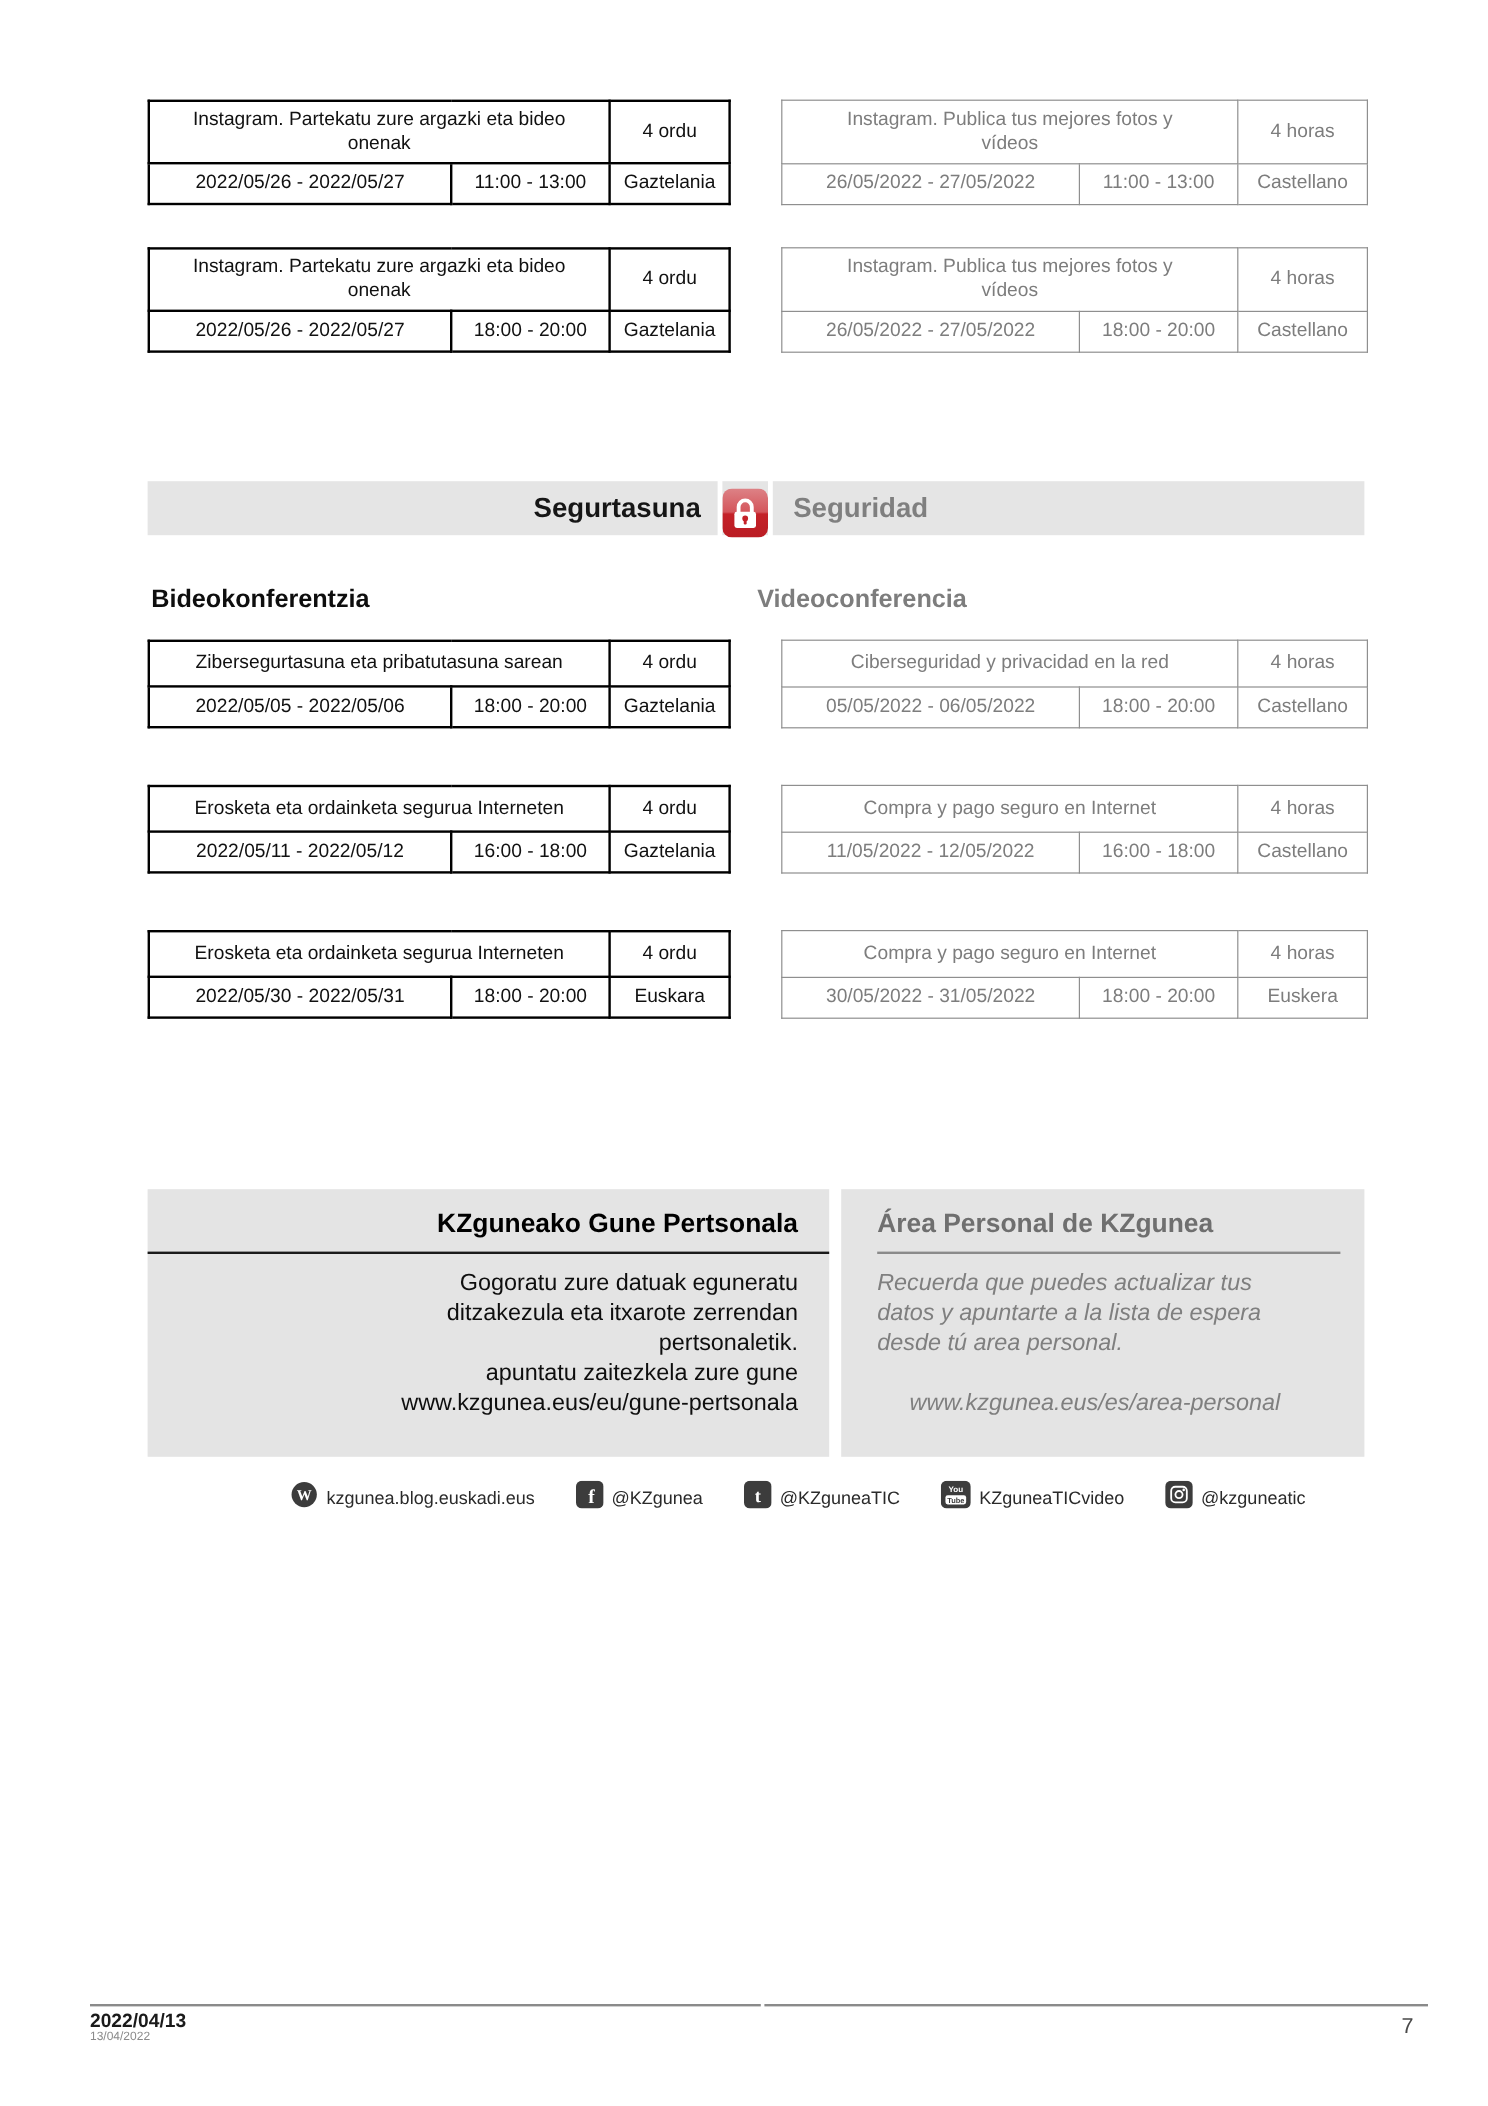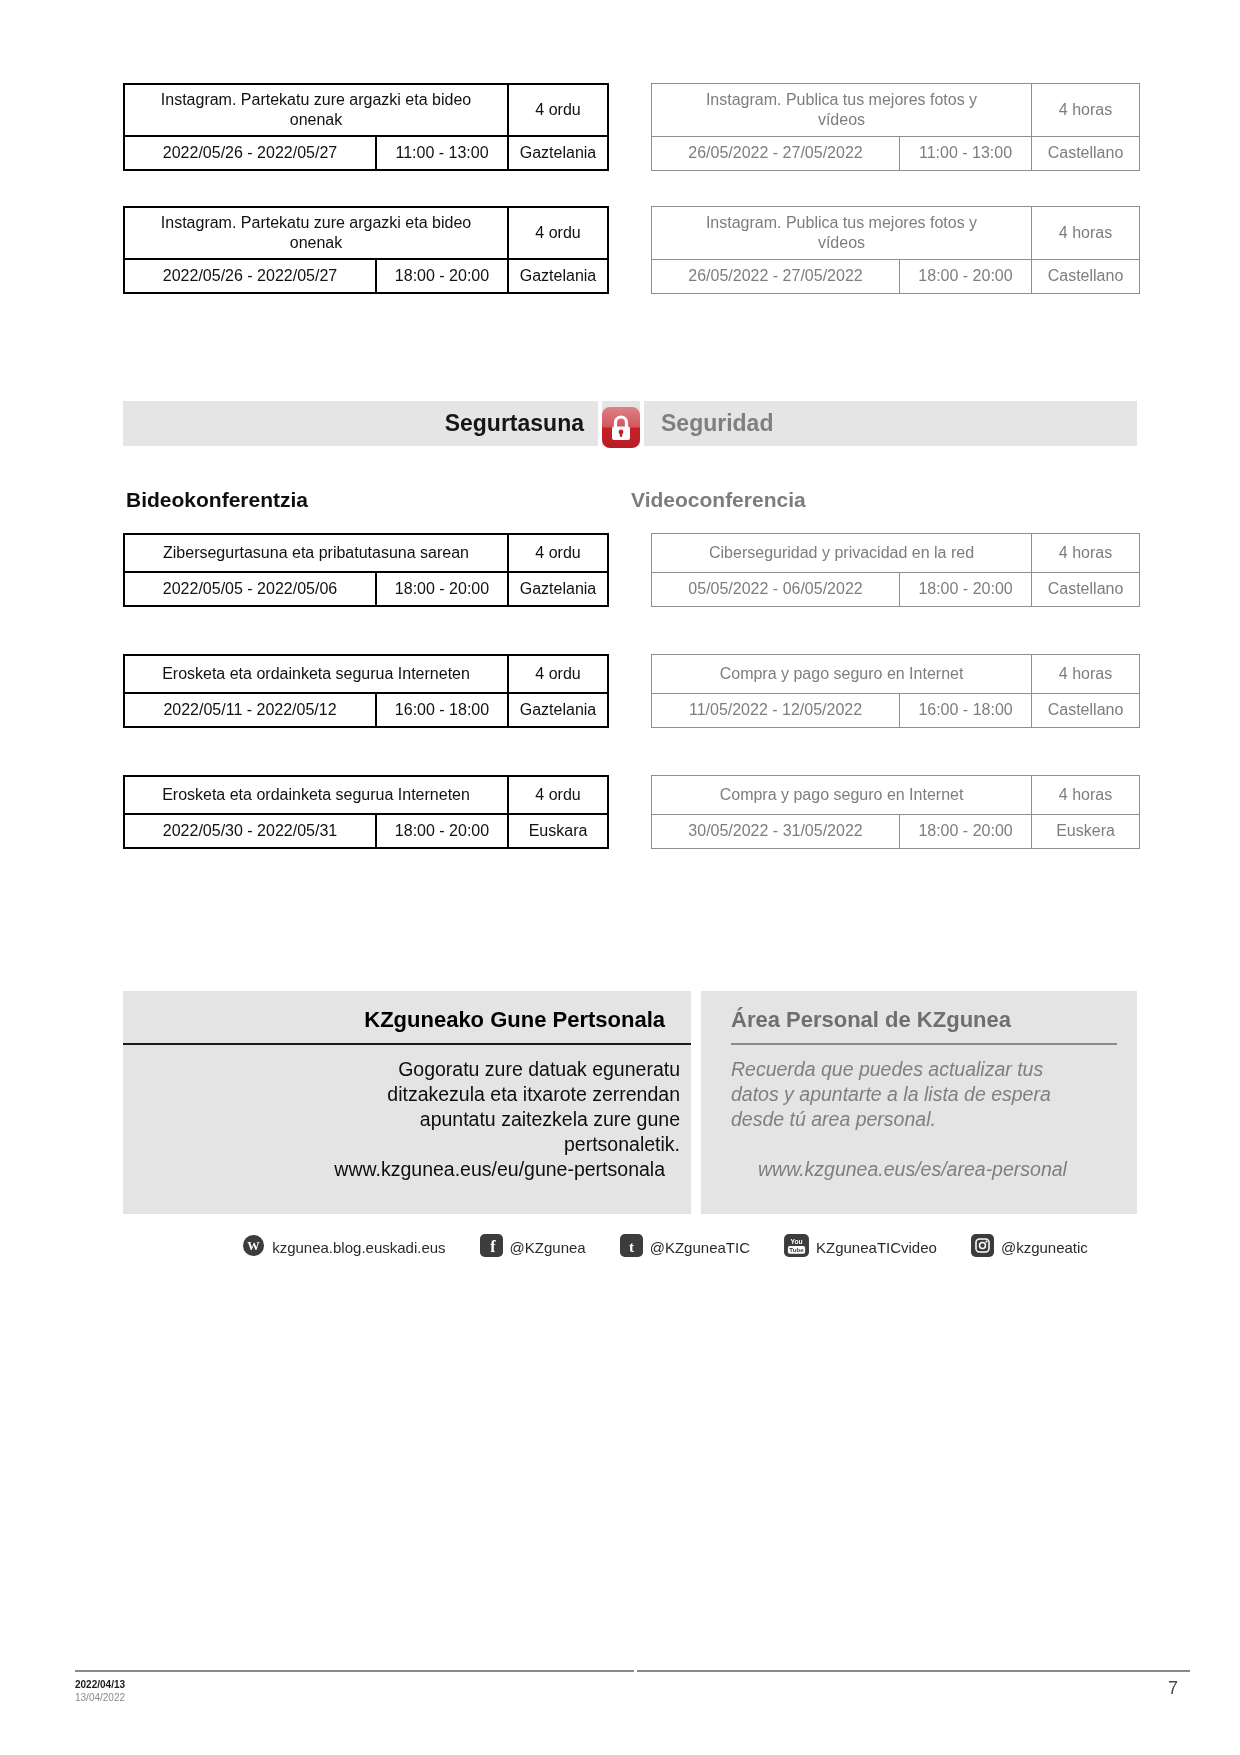--- a/index.html
+++ b/index.html
@@ -47,39 +47,39 @@
   .heads .h-es { width:488px; font-size:21px; font-weight:bold; color:#7d7d7d; padding-left:4px; }
 
   
   .kz-box { display:flex; column-gap:10px; margin-top:142px; }
   .kz-left { width:568px; background:#e4e4e4; padding:14px 0 32px 0; }
   .kz-right { flex:1; background:#e4e4e4; padding:14px 20px 32px 30px; }
   .kz-h-eu { font-size:22px; font-weight:bold; color:#000; text-align:right;
      padding:0 26px 8px 10px; border-bottom:2px solid #1a1a1a; margin-bottom:12px; line-height:30px; }
   .kz-h-es { font-size:22px; font-weight:bold; color:#6f6f6f; text-align:left;
      padding:0 0 8px 0; border-bottom:2px solid #8a8a8a; margin-bottom:12px; line-height:30px; }
-  .kz-body-eu { text-align:right; padding-right:11px; font-size:19.5px; line-height:25px; color:#0e0e0e; }
+  .kz-body-eu { text-align:right; padding-right:26px; font-size:19.5px; line-height:25px; color:#0e0e0e; }
   .kz-body-es { text-align:left; font-size:19.5px; line-height:25px; color:#7f7f7f; font-style:italic; }
   .kz-url-eu { text-align:right; padding-right:26px; font-size:19.5px; line-height:25px; color:#0e0e0e; }
   .kz-url-es { margin-top:25px; font-size:19.5px; line-height:25px; color:#7f7f7f; font-style:italic;margin-left:27px; }
 
   
   .social-row { display:flex; justify-content:center; align-items:center;
      gap:34px; margin-top:20px; padding-left:70px; }
   .social-item { display:flex; align-items:center; gap:7px; }
   .social-label { font-size:15px; color:#2a2a2a; white-space:nowrap; }
 
   
   .footer { position:absolute; left:75px; top:1670px; width:1115px; }
   .footer-line { display:flex; gap:3px; }
   .footer-line .seg { height:2px; background:#8a8a8a; }
   .footer-line .seg.a { width:559px; }
   .footer-line .seg.b { flex:1; }
   .footer-row { display:flex; justify-content:space-between; margin-top:6px; }
-  .fd1 { font-size:10px; font-weight:bold; color:#1a1a1a; line-height:13px; }
+  .fd1 { font-size:16px; font-weight:bold; color:#1a1a1a; line-height:13px; }
   .fd2 { font-size:10px; color:#8a8a8a; line-height:13px; }
   .page-num { font-size:18px; color:#4a4a4a; padding-right:12px; }
 </style>
 </head>
 <body>
 
 <div class="page">
   <div class="content">
 
     <div class="pair-row mt-p1">
@@ -303,22 +303,22 @@
       </tbody>
         </table>
     </div>
 
     <div class="kz-box">
       <div class="kz-left">
         <div class="kz-h-eu">KZguneako Gune Pertsonala</div>
         <div class="kz-body-eu">
           <div>Gogoratu zure datuak eguneratu</div>
           <div>ditzakezula eta itxarote zerrendan</div>
+          <div>pertsonaletik.</div>
           <div>apuntatu zaitezkela zure gune</div>
-          <div>pertsonaletik.</div>
         </div>
         <div class="kz-url-eu">www.kzgunea.eus/eu/gune-pertsonala</div>
       </div>
       <div class="kz-right">
         <div class="kz-h-es">Área Personal de KZgunea</div>
         <div class="kz-body-es">
           <div>Recuerda que puedes actualizar tus</div>
           <div>datos y apuntarte a la lista de espera</div>
           <div>desde tú area personal.</div>
         </div>

